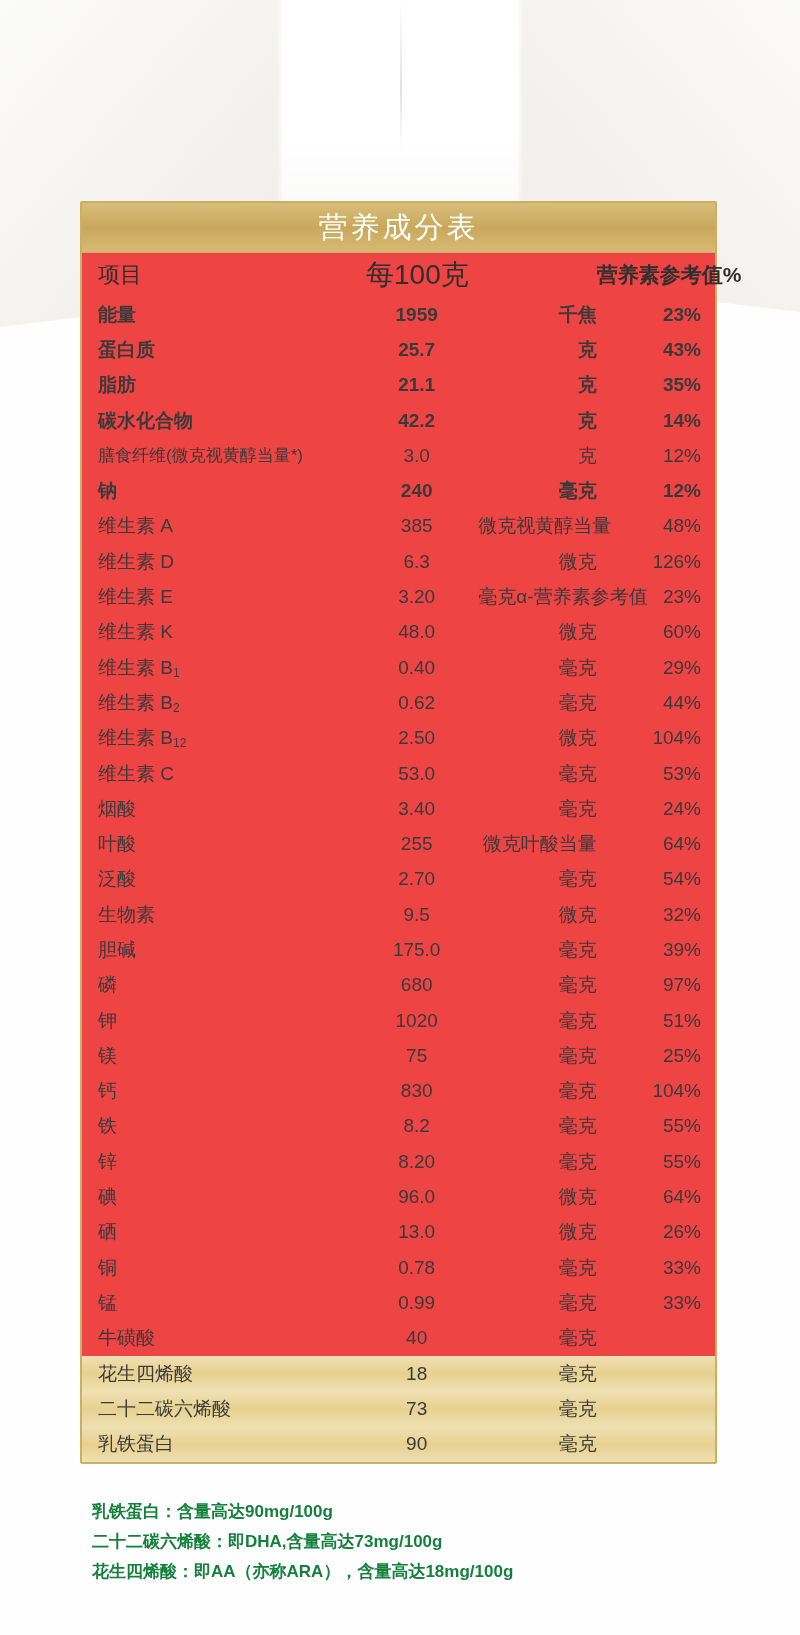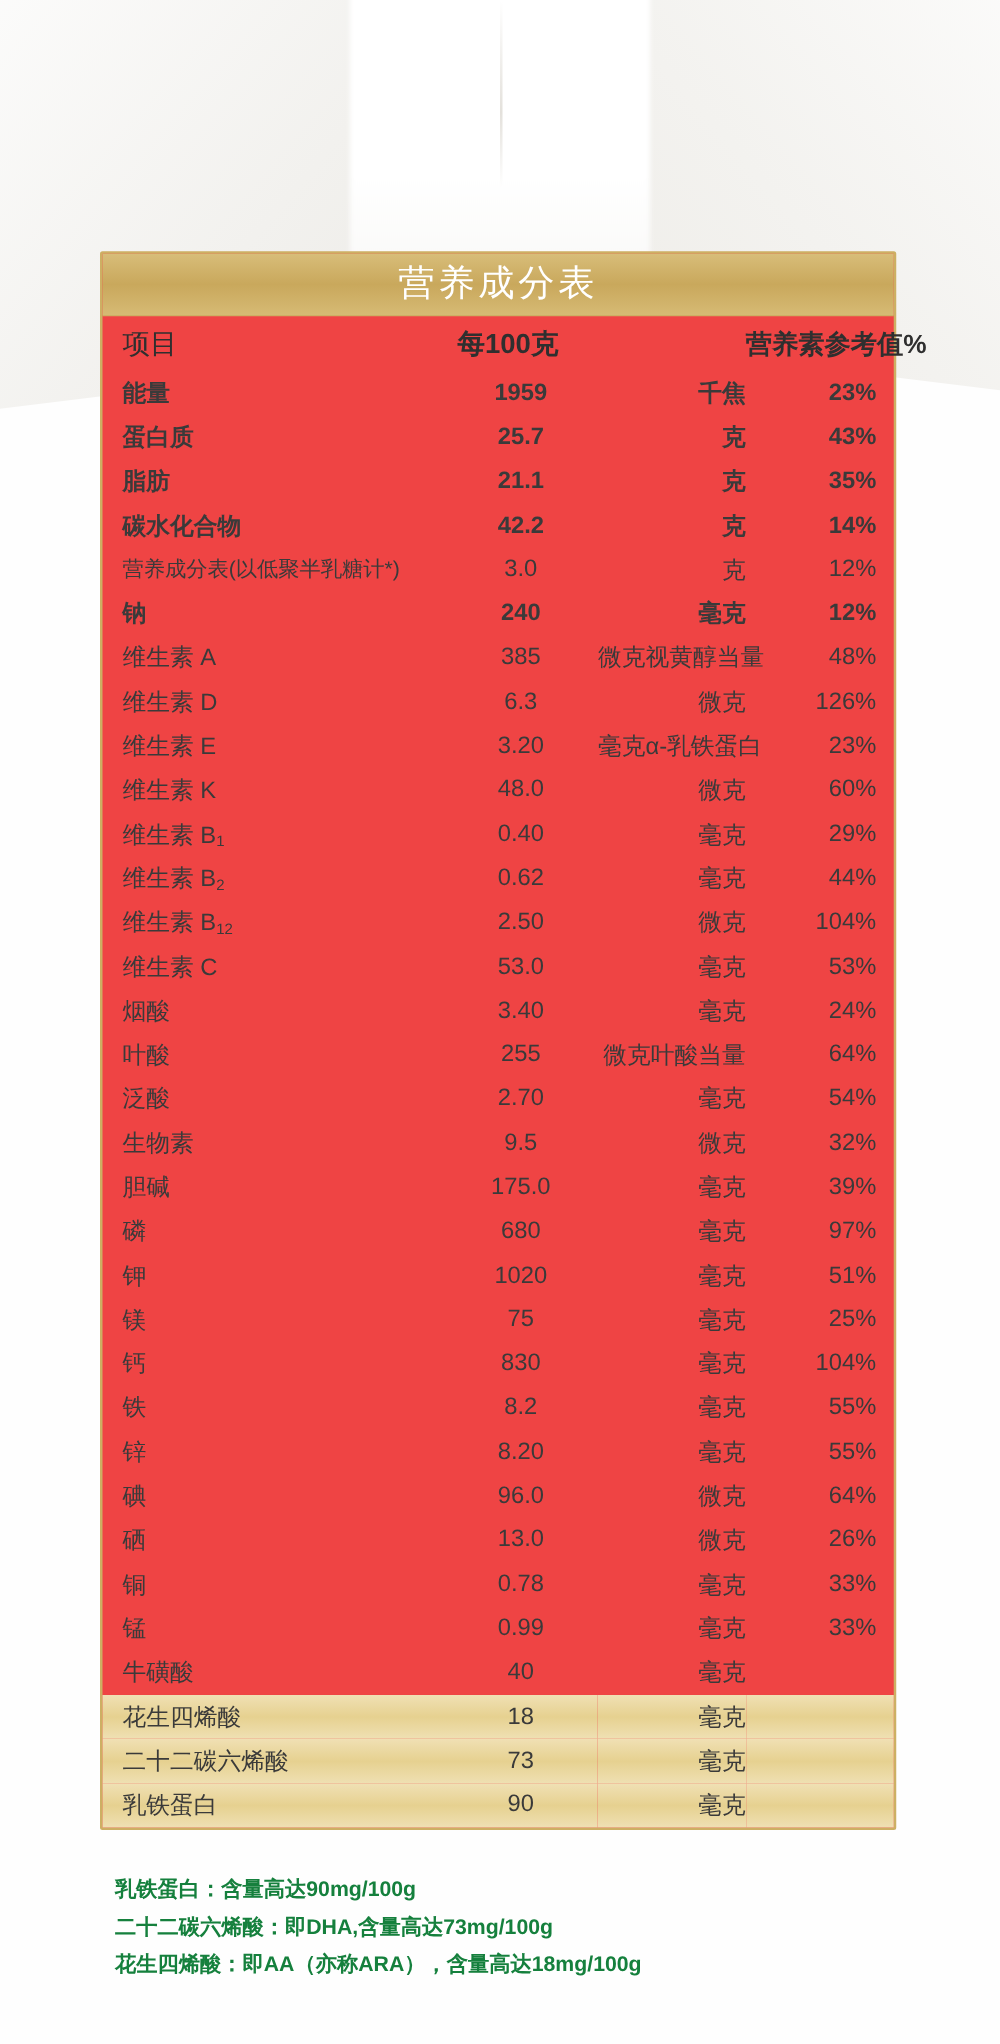--- a/index.html
+++ b/index.html
@@ -139,25 +139,24 @@
     color: #3a3a3a;
     white-space: nowrap;
   }
 
   
   .header-row .c-item {
     font-size: 22px;
     color: #2f2f2f;
   }
   .header-row .h-per100 {
-    font-size: 22px;
+    font-size: 28px;
     color: #2f2f2f;
     text-align: left;
     padding-left: 6px !important;
-    font-weight: bold;
   }
   .header-row .c-nrv {
     font-size: 21px;
     color: #2f2f2f;
     font-weight: bold;
   }
 
   .bold .c-item,
   .bold .c-val-num,
   .bold .c-val-unit,
@@ -234,21 +233,21 @@
           <td class="c-val-unit">克</td>
           <td class="c-nrv">35%</td>
         </tr>
         <tr class="row bold">
           <td class="c-item">碳水化合物</td>
           <td class="c-val-num">42.2</td>
           <td class="c-val-unit">克</td>
           <td class="c-nrv">14%</td>
         </tr>
         <tr class="row">
-          <td class="c-item small-item">营养成分表(以低聚半乳糖计*)</td>
+          <td class="c-item small-item">膳食纤维(微克视黄醇当量*)</td>
           <td class="c-val-num">3.0</td>
           <td class="c-val-unit">克</td>
           <td class="c-nrv">12%</td>
         </tr>
         <tr class="row bold">
           <td class="c-item">钠</td>
           <td class="c-val-num">240</td>
           <td class="c-val-unit">毫克</td>
           <td class="c-nrv">12%</td>
         </tr>
@@ -260,21 +259,21 @@
         </tr>
         <tr class="row">
           <td class="c-item">维生素 D</td>
           <td class="c-val-num">6.3</td>
           <td class="c-val-unit">微克</td>
           <td class="c-nrv">126%</td>
         </tr>
         <tr class="row">
           <td class="c-item">维生素 E</td>
           <td class="c-val-num">3.20</td>
-          <td class="c-val-unit">毫克α‑乳铁蛋白</td>
+          <td class="c-val-unit">毫克α‑营养素参考值</td>
           <td class="c-nrv">23%</td>
         </tr>
         <tr class="row">
           <td class="c-item">维生素 K</td>
           <td class="c-val-num">48.0</td>
           <td class="c-val-unit">微克</td>
           <td class="c-nrv">60%</td>
         </tr>
         <tr class="row">
           <td class="c-item">维生素 B<sub>1</sub></td>

